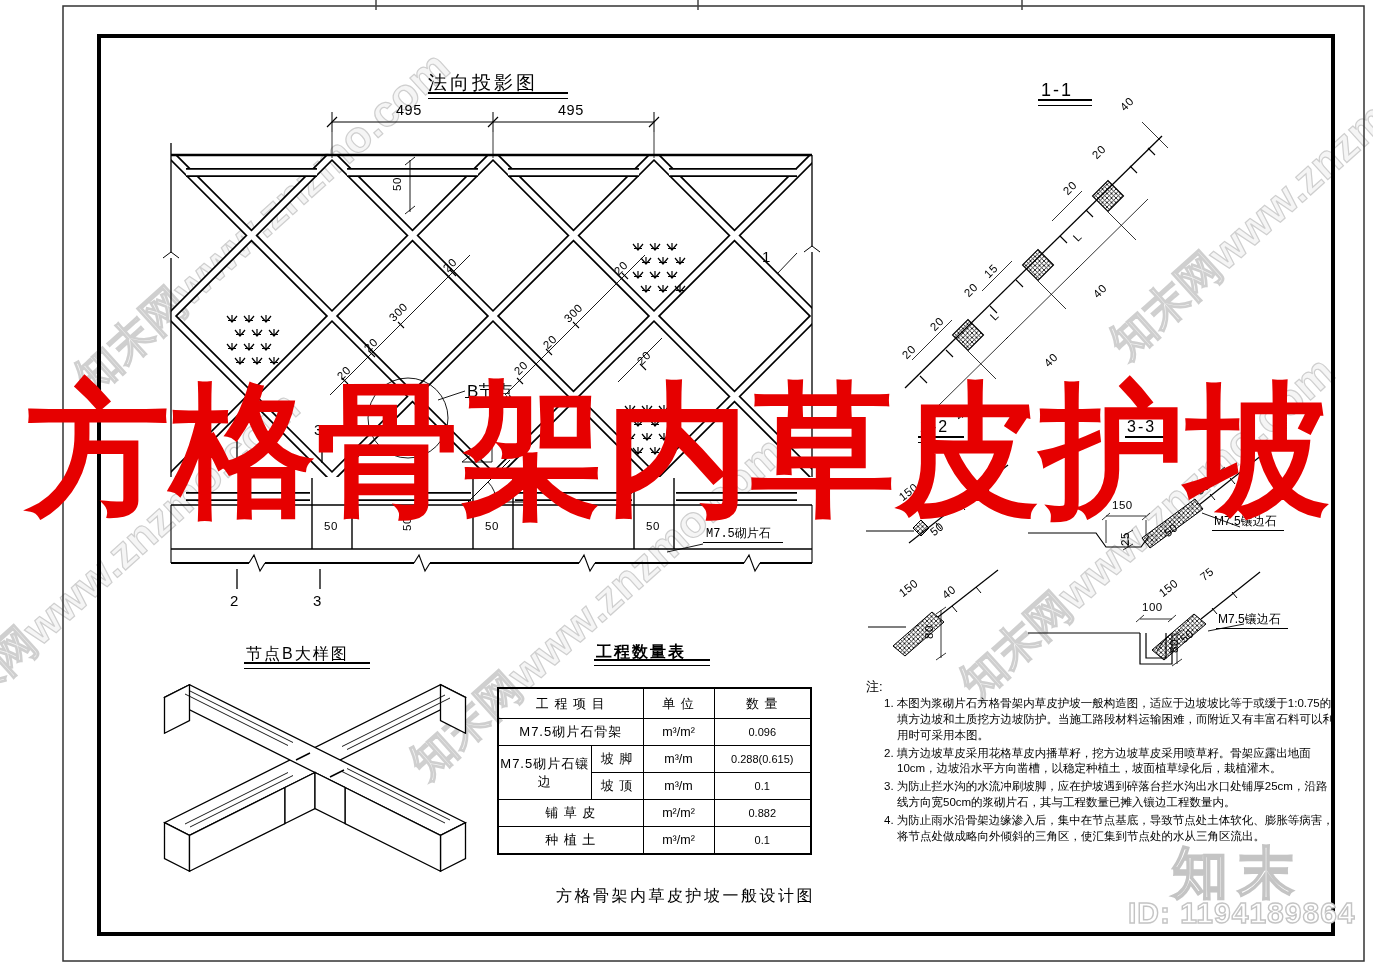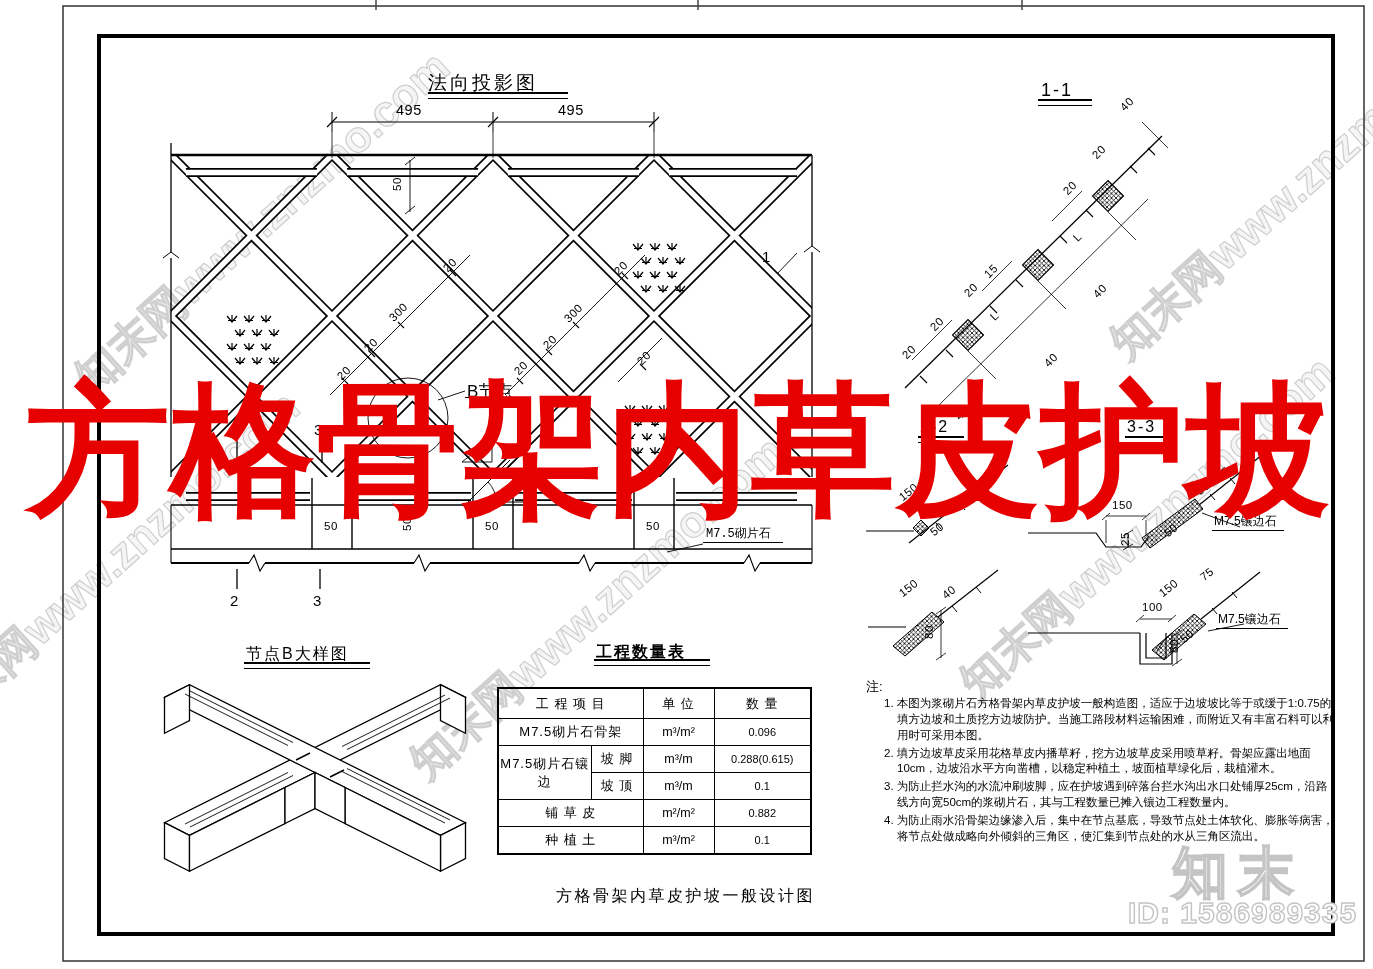--- a/index.html
+++ b/index.html
@@ -342,15 +342,15 @@
     <div class="note-item">1. 本图为浆砌片石方格骨架内草皮护坡一般构造图，适应于边坡坡比等于或缓于1:0.75的填方边坡和土质挖方边坡防护。当施工路段材料运输困难，而附近又有丰富石料可以利用时可采用本图。</div>
     <div class="note-item">2. 填方边坡草皮采用花格草皮内播草籽，挖方边坡草皮采用喷草籽。骨架应露出地面10cm，边坡沿水平方向凿槽，以稳定种植土，坡面植草绿化后，栽植灌木。</div>
     <div class="note-item">3. 为防止拦水沟的水流冲刷坡脚，应在护坡遇到碎落台拦水沟出水口处铺厚25cm，沿路线方向宽50cm的浆砌片石，其与工程数量已摊入镶边工程数量内。</div>
     <div class="note-item">4. 为防止雨水沿骨架边缘渗入后，集中在节点基底，导致节点处土体软化、膨胀等病害，将节点处做成略向外倾斜的三角区，使汇集到节点处的水从三角区流出。</div>
   </div>
 
   <div class="foot">方格骨架内草皮护坡一般设计图</div>
 
   <div class="red-wm">方格骨架内草皮护坡</div>
   <div class="logo">知末</div>
-  <div class="idtag">ID: 1586989335</div>
+  <div class="idtag">ID: 1194189864</div>
 
 </div>
 
 </body></html>

